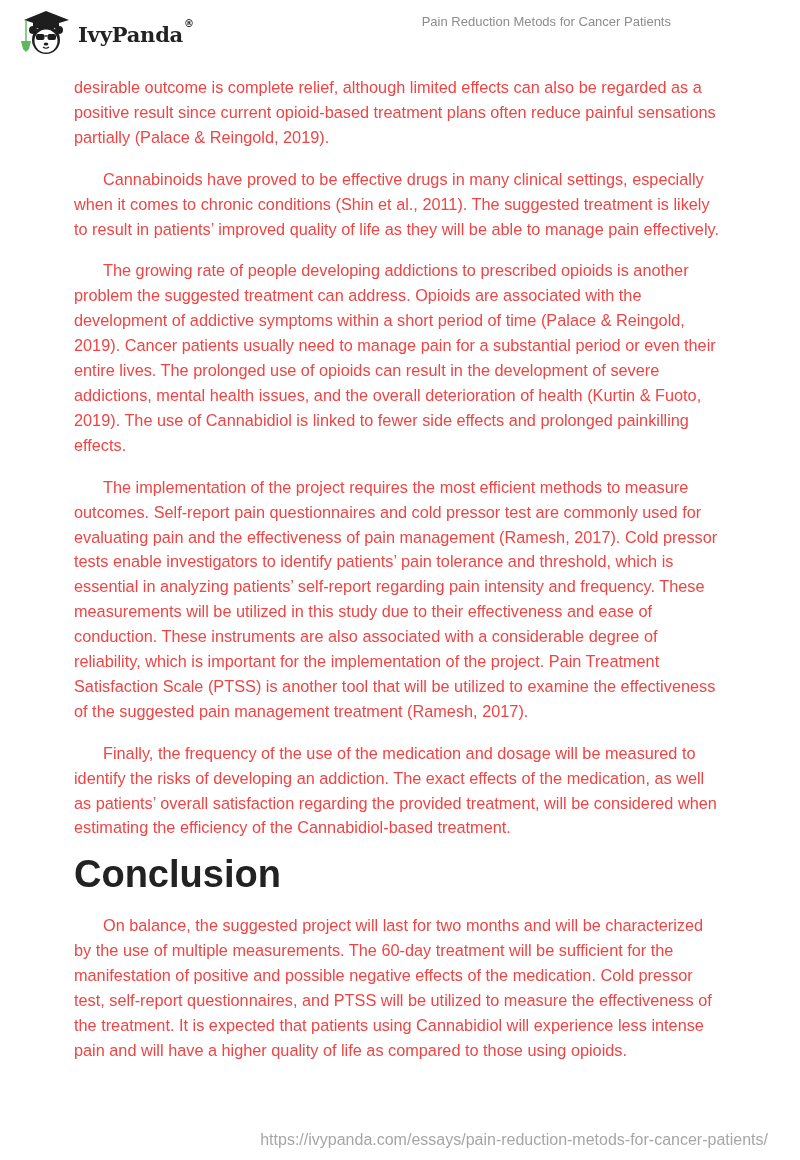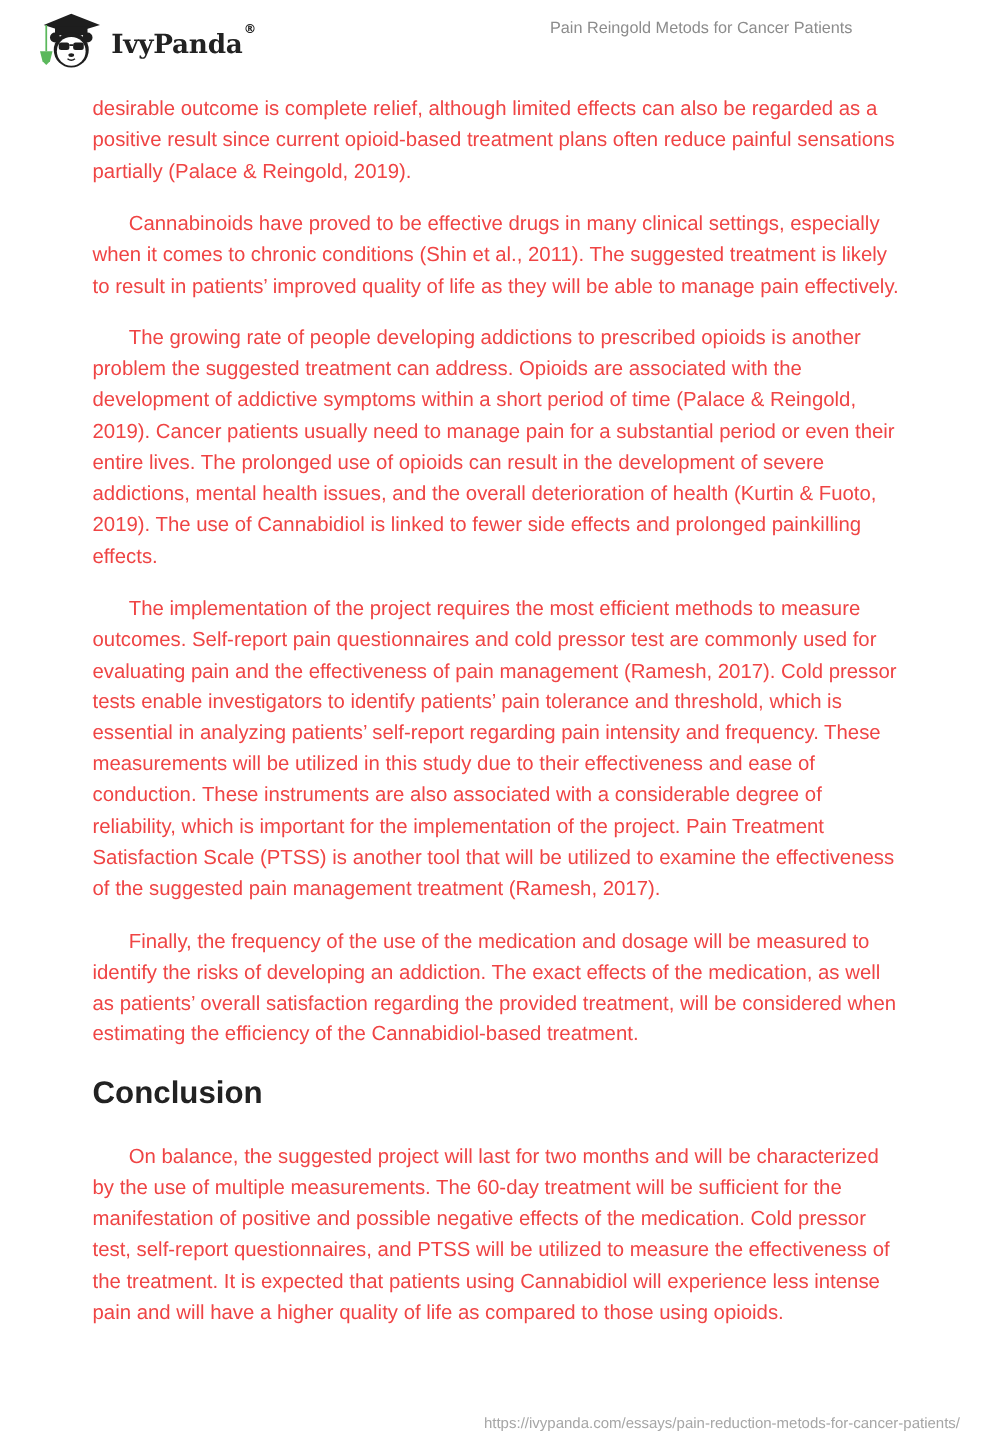--- a/index.html
+++ b/index.html
@@ -10,21 +10,21 @@
     body {
       width: 800px;
       height: 1160px;
       position: relative;
       overflow: hidden;
       font-family: "Liberation Sans", sans-serif;
       color: #222222;
     }
     .header {
       position: absolute;
-      left: 11px; top: 0;
+      left: 0; top: 0;
       width: 704px; height: 60px;
     }
     .logo {
       position: absolute;
       left: 16px; top: 8px;
       display: flex;
       align-items: center;
       height: 48px;
     }
     .logo-mark {
@@ -63,30 +63,30 @@
     }
     .para {
       margin: 0 0 17px 0;
       font-size: 16.3px;
       line-height: 24.9px;
       color: #ef4444;
     }
     .para.indent { text-indent: 29px; }
     .para.first { margin-top: 0; }
     .heading {
-      font-size: 25px;
+      font-size: 38px;
       font-weight: bold;
       color: #222222;
       margin: 10px 0 22px 0;
       line-height: 34px;
     }
     .footer-url {
       position: absolute;
       right: 32px; top: 1131px;
-      font-size: 12px;
+      font-size: 16px;
       color: #a6a6a6;
     }
   </style>
 </head>
 <body>
 
 <div class="header">
   <div class="logo">
     <svg class="logo-mark" viewBox="0 0 58 48">
 
@@ -105,21 +105,21 @@
       <rect x="20" y="26" width="8.5" height="6" rx="2" fill="#1e1e1e"></rect>
       <rect x="31.5" y="26" width="8.5" height="6" rx="2" fill="#1e1e1e"></rect>
       <line x1="28.5" y1="28" x2="31.5" y2="28" stroke="#1e1e1e" stroke-width="1.4"></line>
 
       <ellipse cx="30" cy="36" rx="2.3" ry="1.5" fill="#1e1e1e"></ellipse>
       <path d="M27,39 Q30,41.5 33,39" stroke="#1e1e1e" stroke-width="1.1" fill="none"></path>
     </svg>
     <span class="logo-text">IvyPanda</span>
       <span class="logo-reg">®</span>
   </div>
-  <div class="doc-title">Pain Reingold Metods for Cancer Patients</div>
+  <div class="doc-title">Pain Reduction Metods for Cancer Patients</div>
 </div>
 
 <div class="content">
   <p class="para first">desirable outcome is complete relief, although limited effects can also be regarded as a positive result since current opioid-based treatment plans often reduce painful sensations partially (Palace &amp; Reingold, 2019).</p>
   <p class="para indent">Cannabinoids have proved to be effective drugs in many clinical settings, especially when it comes to chronic conditions (Shin et al., 2011). The suggested treatment is likely to result in patients’ improved quality of life as they will be able to manage pain effectively.</p>
   <p class="para indent">The growing rate of people developing addictions to prescribed opioids is another problem the suggested treatment can address. Opioids are associated with the development of addictive symptoms within a short period of time (Palace &amp; Reingold, 2019). Cancer patients usually need to manage pain for a substantial period or even their entire lives. The prolonged use of opioids can result in the development of severe addictions, mental health issues, and the overall deterioration of health (Kurtin &amp; Fuoto, 2019). The use of Cannabidiol is linked to fewer side effects and prolonged painkilling effects.</p>
   <p class="para indent">The implementation of the project requires the most efficient methods to measure outcomes. Self-report pain questionnaires and cold pressor test are commonly used for evaluating pain and the effectiveness of pain management (Ramesh, 2017). Cold pressor tests enable investigators to identify patients’ pain tolerance and threshold, which is essential in analyzing patients’ self-report regarding pain intensity and frequency. These measurements will be utilized in this study due to their effectiveness and ease of conduction. These instruments are also associated with a considerable degree of reliability, which is important for the implementation of the project. Pain Treatment Satisfaction Scale (PTSS) is another tool that will be utilized to examine the effectiveness of the suggested pain management treatment (Ramesh, 2017).</p>
   <p class="para indent">Finally, the frequency of the use of the medication and dosage will be measured to identify the risks of developing an addiction. The exact effects of the medication, as well as patients’ overall satisfaction regarding the provided treatment, will be considered when estimating the efficiency of the Cannabidiol-based treatment.</p>
   <h2 class="heading">Conclusion</h2>
   <p class="para indent">On balance, the suggested project will last for two months and will be characterized by the use of multiple measurements. The 60-day treatment will be sufficient for the manifestation of positive and possible negative effects of the medication. Cold pressor test, self-report questionnaires, and PTSS will be utilized to measure the effectiveness of the treatment. It is expected that patients using Cannabidiol will experience less intense pain and will have a higher quality of life as compared to those using opioids.</p>

